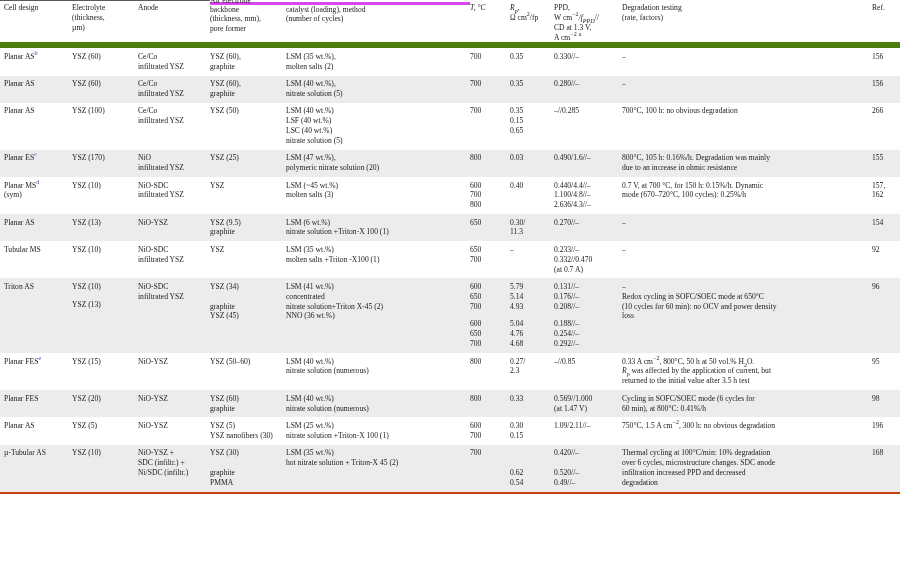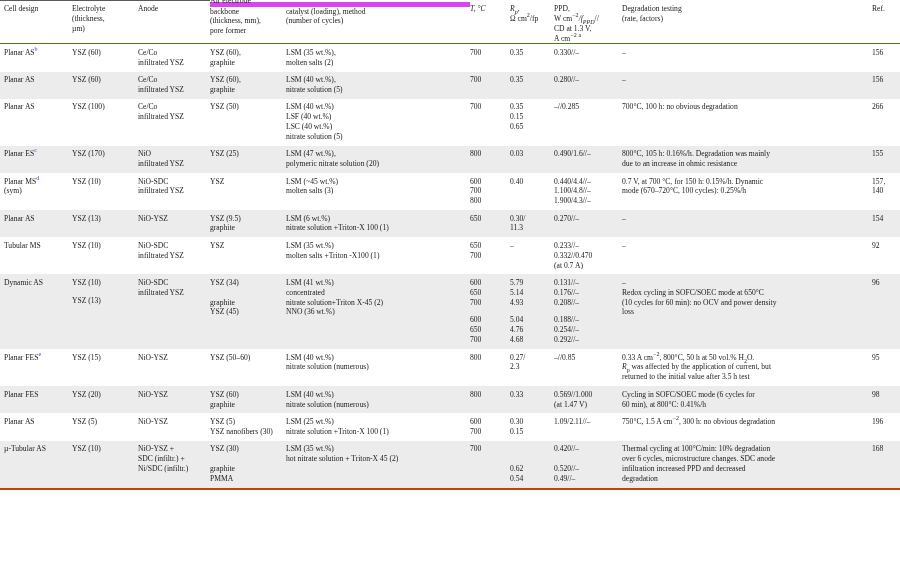--- a/index.html
+++ b/index.html
@@ -30,21 +30,21 @@
   }
   table.tbl td, table.tbl th {
     vertical-align: top;
     padding: 0;
     font-weight: normal;
     text-align: left;
   }
 
   
   .hd-group-rule {
-    border-bottom: 5px solid #d946ef;
+    border-bottom: 3px solid #d946ef;
     height: 1px;
     font-size: 0;
     line-height: 0;
     padding: 0;
   }
   .grp-label {
     text-align: center;
     font-size: 7.8px;
     padding-bottom: 1px;
     white-space: nowrap;
@@ -55,21 +55,21 @@
     line-height: 1.3;
   }
   .hd-center { text-align: center; margin-left: 28px; }
   .hd-right  { text-align: right; }
   .hd-mid    { vertical-align: middle; }
 
   .rule-top {
     border-top: 1px solid #5a5a5a;
   }
   .rule-bot {
-    border-bottom: 1px solid #4d7c0f;
+    border-bottom: 6px solid #4d7c0f;
   }
   .rule-final {
     border-bottom: 2px solid #c2410c;
   }
 
   
   tr.datarow > td {
     padding: 3.5px 5px 4px 0;
     font-size: 7.6px;
     line-height: 1.3;
@@ -326,29 +326,29 @@
             <div>600</div>
             <div>700</div>
             <div>800</div>
           </td>
           <td class="c-num">
             <div>0.40</div>
           </td>
           <td class="c-num">
             <div>0.440/4.4//–</div>
             <div>1.100/4.8//–</div>
-            <div>1.900/4.3//–</div>
+            <div>2.636/4.3//–</div>
           </td>
           <td>
             <div>0.7 V, at 700 °C, for 150 h: 0.15%/h. Dynamic</div>
             <div>mode (670–720°C, 100 cycles): 0.25%/h</div>
           </td>
           <td class="c-ref">
             <div>157,</div>
-            <div>140</div>
+            <div>162</div>
           </td>
         </tr>
         <tr class="datarow shaded">
           <td class="c-design">
             <div>Planar AS</div>
           </td>
           <td>
             <div>YSZ (13)</div>
           </td>
           <td>
@@ -411,21 +411,21 @@
           </td>
           <td>
             <div>–</div>
           </td>
           <td class="c-ref">
             <div>92</div>
           </td>
         </tr>
         <tr class="datarow shaded">
           <td class="c-design">
-            <div>Dynamic AS</div>
+            <div>Triton AS</div>
           </td>
           <td>
             <div>YSZ (10)</div>
             <div class="gap"></div>
             <div>YSZ (13)</div>
           </td>
           <td>
             <div>NiO-SDC</div>
             <div>infiltrated YSZ</div>
           </td>

